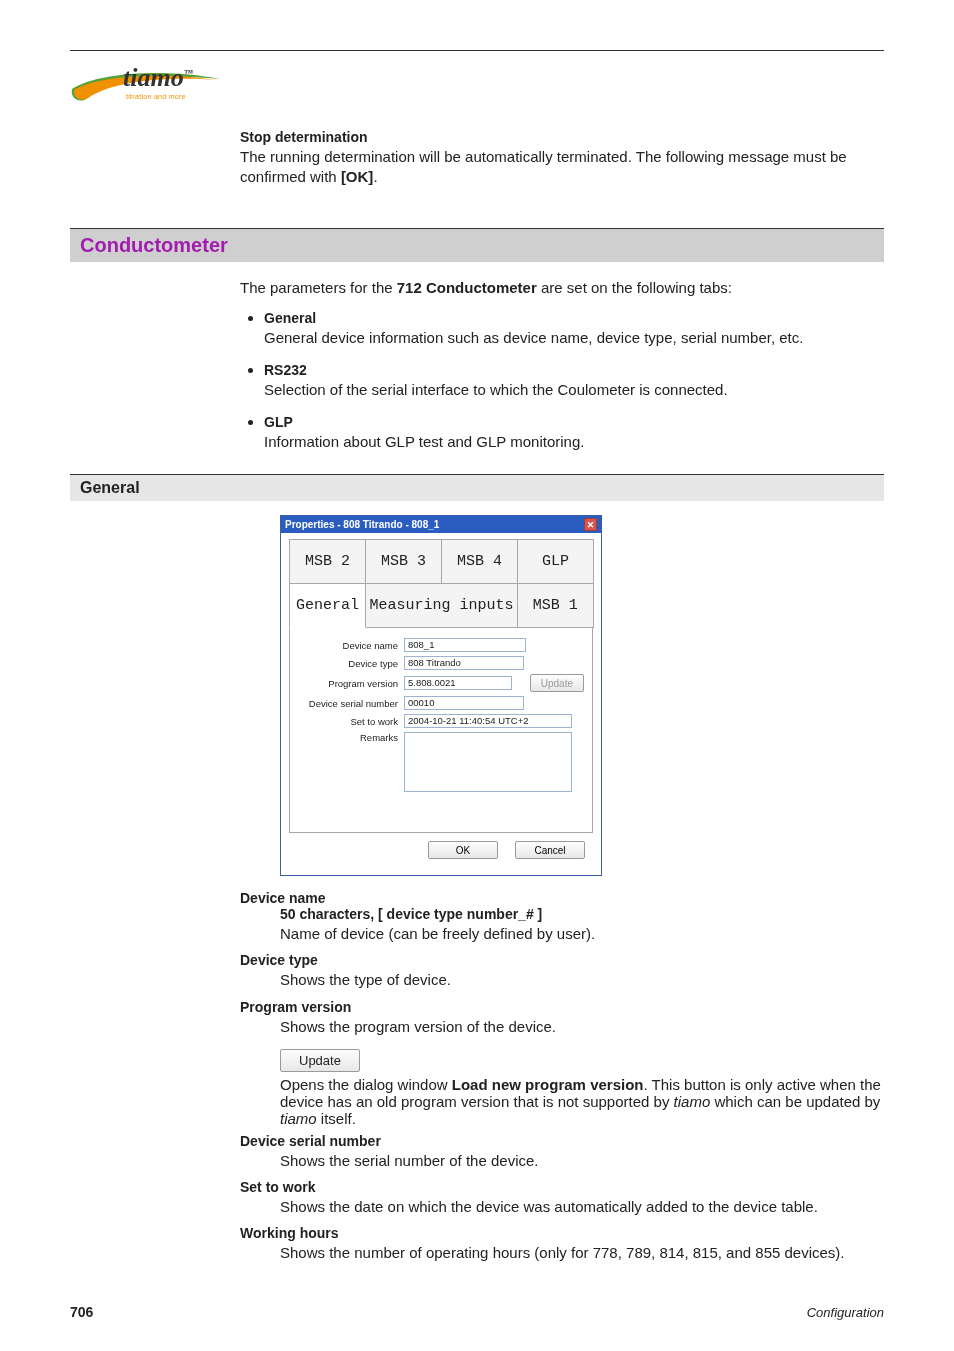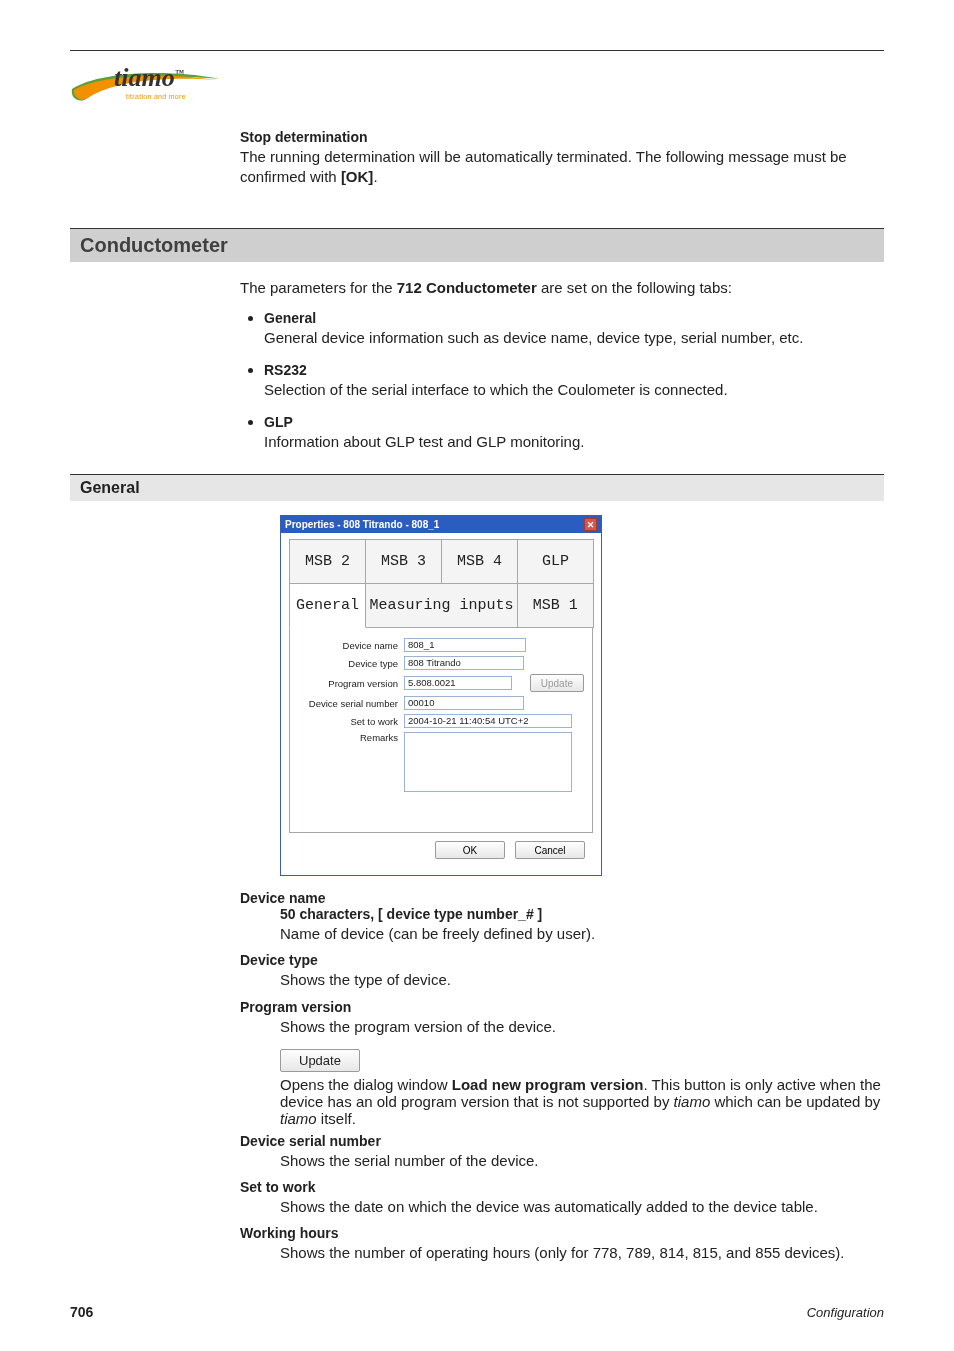--- a/index.html
+++ b/index.html
@@ -20,41 +20,41 @@
     margin-bottom: 12px;
   }
   .logo-wrap { margin-bottom: 24px; }
   .logo {
     width: 150px; height: 42px; position: relative;
   }
   .logo .swoosh {
     position:absolute; left:0; top:6px; width:150px; height:34px;
   }
   .logo .txt {
-    position:absolute; left:44px; top:0px;
+    position:absolute; left:53px; top:0px;
     font-style: italic; font-weight: bold; font-family: Georgia, serif;
     font-size: 26px; color:#333;
   }
   .logo .tm { font-size:9px; vertical-align: super; font-style: italic;}
   .logo .sub {
     position:absolute; left:56px; top:30px; font-size:7px; color:#f29100; letter-spacing:0.3px;
   }
   .content { margin-left: 170px; }
   .bold-label { font-weight: bold; font-size: 14px; }
   .indent1 { margin-left: 40px; }
   .para { margin: 2px 0 10px 0; line-height: 1.35; }
   .section-bar {
     background: #cfcfcf;
     border-top: 1.5px solid #333;
     border-bottom: 0;
     padding: 5px 10px;
     margin: 40px 0 16px -170px;
   }
   .section-bar h2 {
-    margin:0; font-size: 20px; font-weight: 800; color:#404040;
+    margin:0; font-size: 20px; font-weight: 800; color:#a21caf;
     font-family: Arial, sans-serif;
   }
   .sub-section-bar {
     background: #e6e6e6;
     border-top: 1px solid #333;
     padding: 4px 10px;
     margin: 22px 0 14px -170px;
   }
   .sub-section-bar h3 {
     margin:0; font-size: 16px; font-weight: 800;
@@ -106,21 +106,21 @@
     border:1px solid #9bb4d4; background:#fff; height:60px; width:168px;
     font-size:9.5px; padding:2px 3px; box-sizing:border-box;
   }
   .btn {
     border:1px solid #9a9a9a; background:linear-gradient(#fefefe,#e7e7e7);
     font-size:10px; padding:1px 10px; height:18px; box-sizing:border-box;
     border-radius:2px;
   }
   .btn.disabled { color:#9b9b9b; }
   .dlg-buttons {
-    margin-top:8px; display:flex; justify-content:flex-end; gap:10px;
+    margin-top:8px; display:flex; justify-content:flex-end; gap:17px;
     padding: 0 8px 8px 0;
   }
   .def-block { margin: 6px 0 4px 0; }
   .def-block .dhead { font-weight:bold; font-size:14px; }
   .def-block .dprop { font-weight:bold; font-size:14px; margin-left:40px; display:block;}
   .def-block .dtext { margin: 2px 0 8px 40px; line-height:1.35;}
   .update-btn-img {
     border:1px solid #9a9a9a; background:linear-gradient(#fefefe,#e7e7e7);
     font-size:13px; padding:3px 18px; display:inline-block; border-radius:2px;
     margin: 4px 0 4px 40px;

